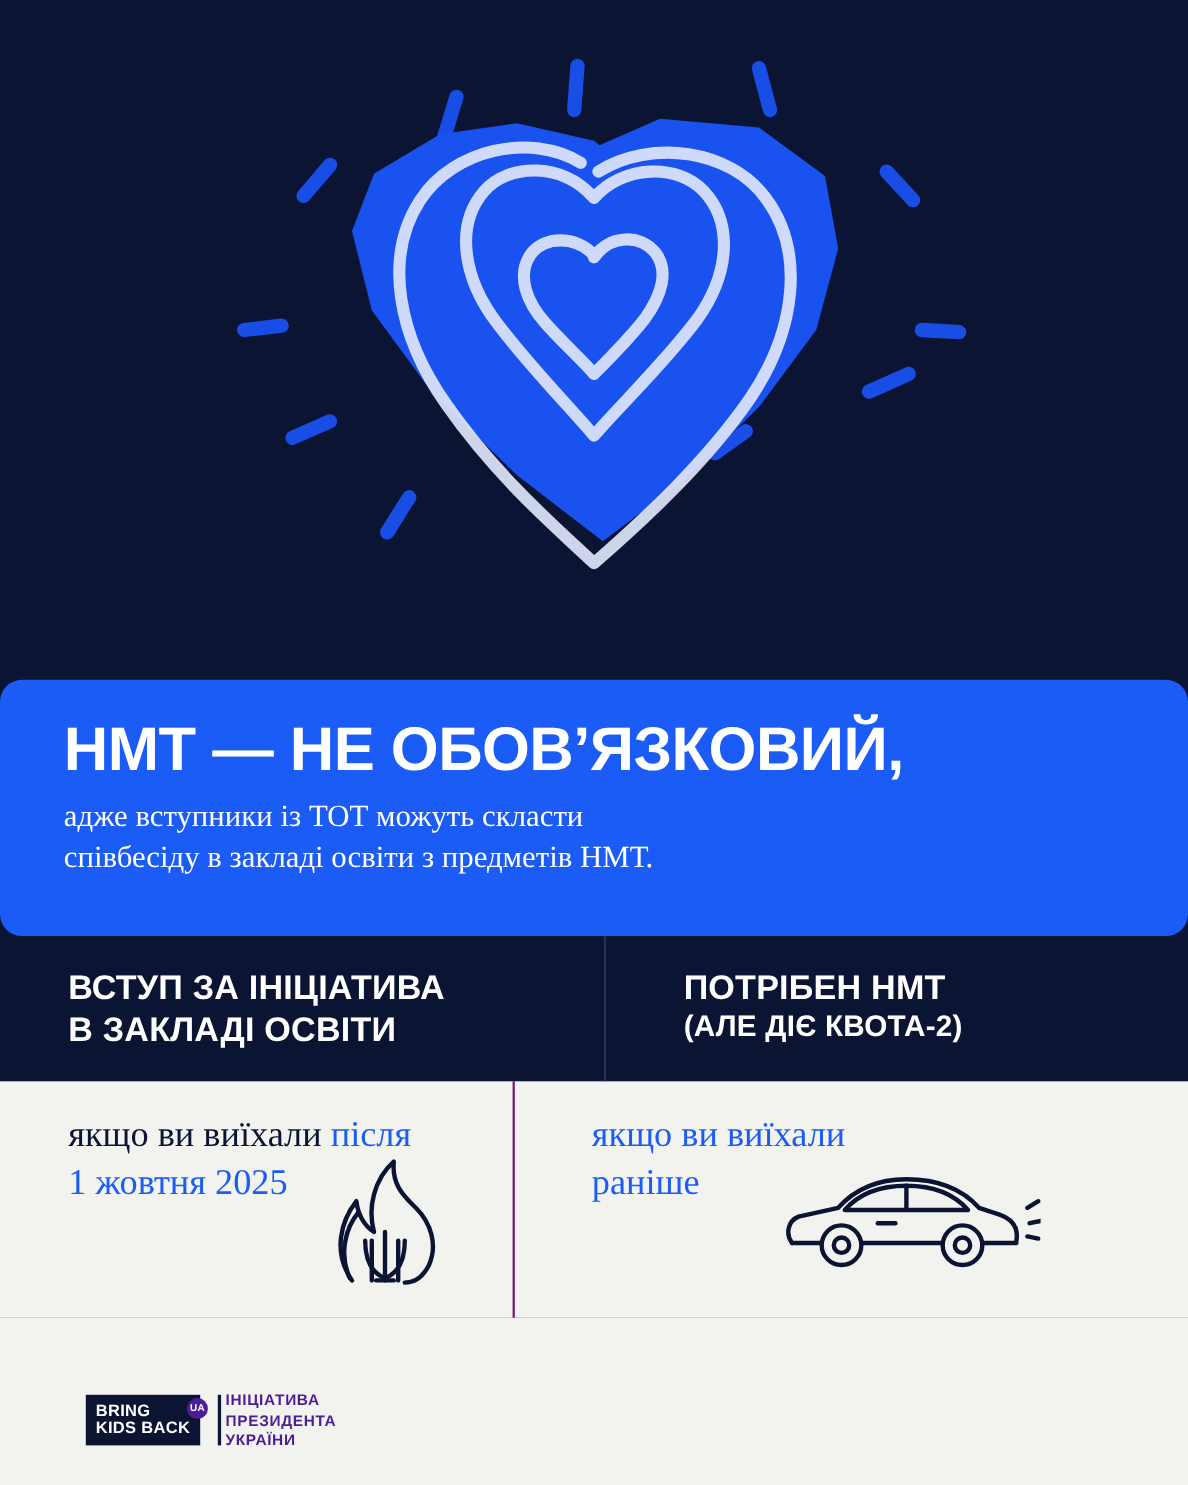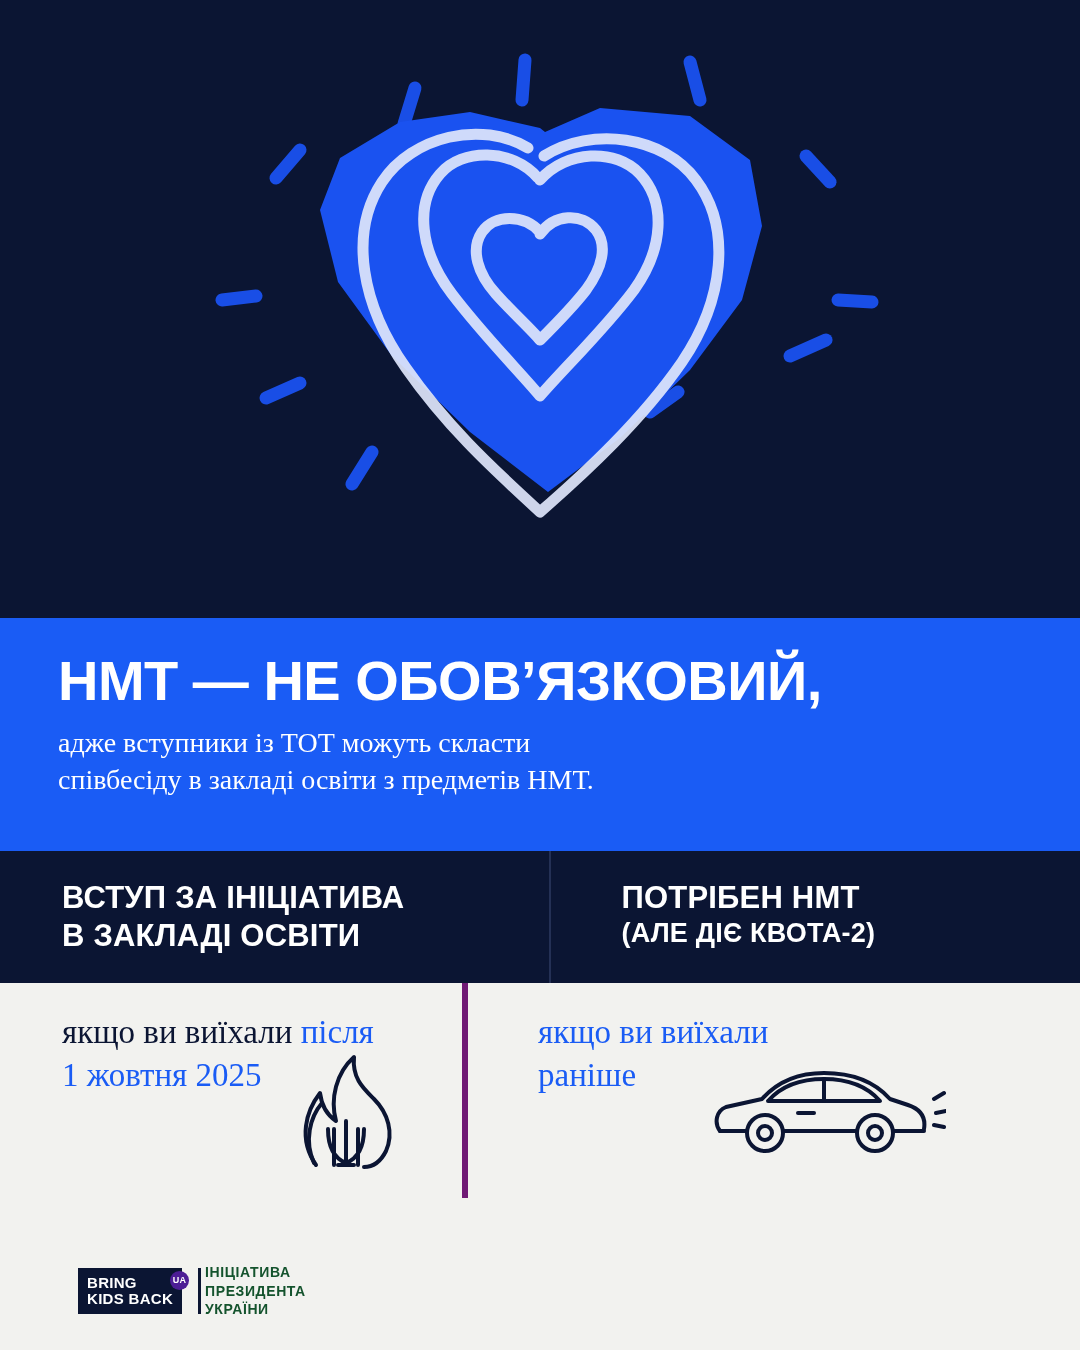--- a/index.html
+++ b/index.html
@@ -32,20 +32,21 @@
   }
 
   
   .band {
     position: relative;
     width: 1080px;
     height: 233px;
     background: #1a5cf5;
     box-sizing: border-box;
     padding: 34px 58px 0 58px;
+    border-radius: 20px;
   }
   .band-title {
     color: #ffffff;
     font-weight: 800;
     font-size: 56px;
     letter-spacing: -0.5px;
     line-height: 1.02;
     margin: 0 0 16px 0;
     white-space: nowrap;
   }
@@ -96,21 +97,21 @@
     position: relative;
     box-sizing: border-box;
     padding: 28px 24px 0 62px;
     font-family: "Liberation Serif", serif;
     font-size: 33px;
     line-height: 1.3;
     color: #0b1533;
   }
   .body-cell.left {
     width: 468px;
-    border-right: 6px solid #701a75;
+    border-right: 2px solid #701a75;
   }
   .body-cell.right {
     width: 512px;
     padding-left: 70px;
   }
   .accent {
     color: #1a5cf5;
   }
   .cell-icon {
     position: absolute;
@@ -157,21 +158,21 @@
     text-align: center;
     font-weight: 700;
   }
   .divider-v {
     width: 3px;
     height: 46px;
     background: #0b1533;
     margin-left: 12px;
   }
   .footer-text {
-    color: #14532d;
+    color: #4c1d95;
     font-weight: 800;
     font-size: 14px;
     line-height: 1.35;
     letter-spacing: 0.6px;
     text-transform: uppercase;
   }
 </style>
 </head>
 <body>
 

